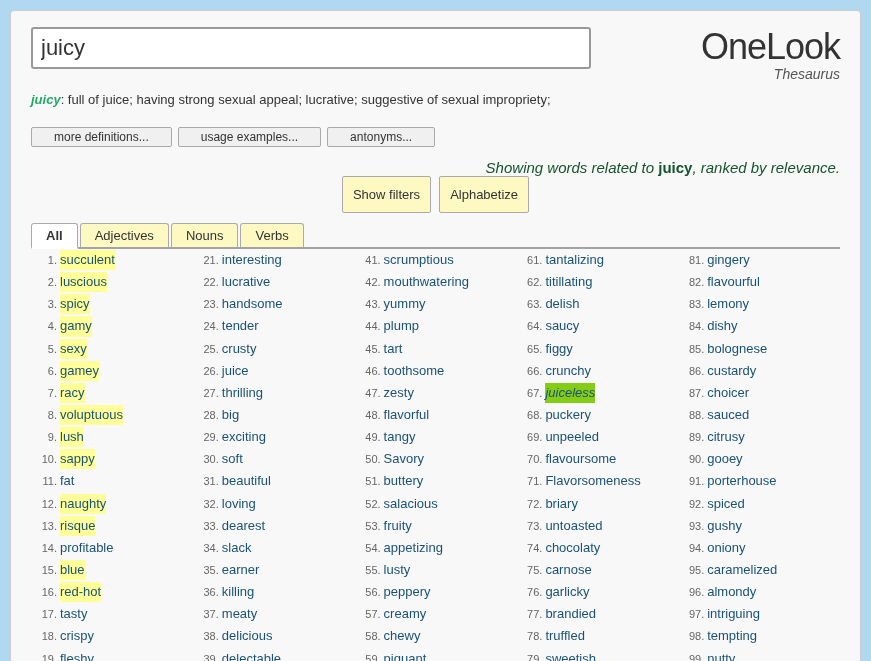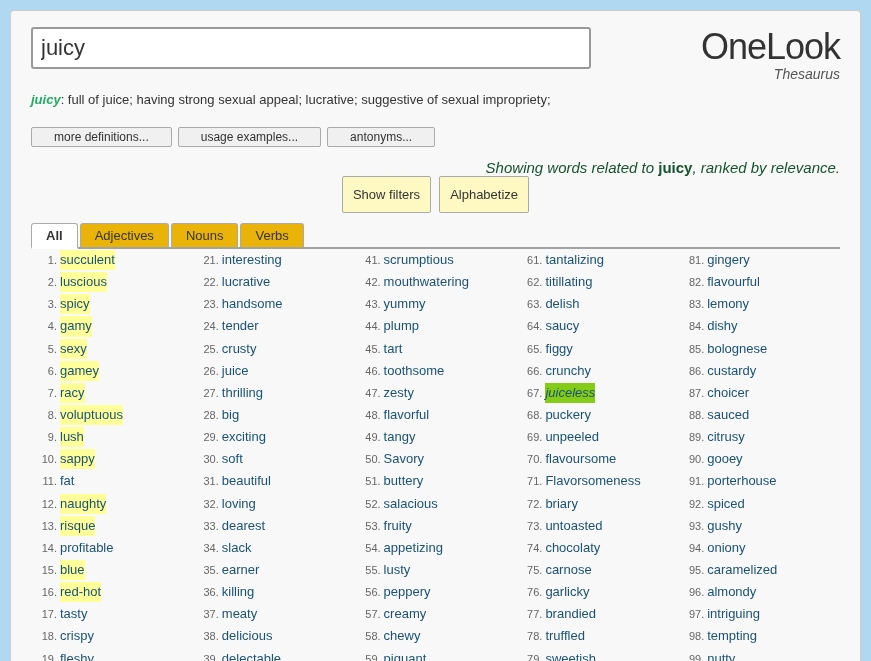--- a/index.html
+++ b/index.html
@@ -103,21 +103,21 @@
       align-items: center;
       border-bottom: 2px solid #a3a3a3;
     }
     .tab {
       padding: 4px 14px;
       font-size: 13px;
       cursor: pointer;
       border: 1px solid #aaa;
       border-bottom: none;
       border-radius: 3px 3px 0 0;
-      background: #eab308;
+      background: #fef9c3;
       color: #333;
       margin-right: 2px;
     }
     .tab.active {
       background: white;
       font-weight: bold;
       border-bottom: 2px solid white;
       margin-bottom: -2px;
     }
     .words-grid {

